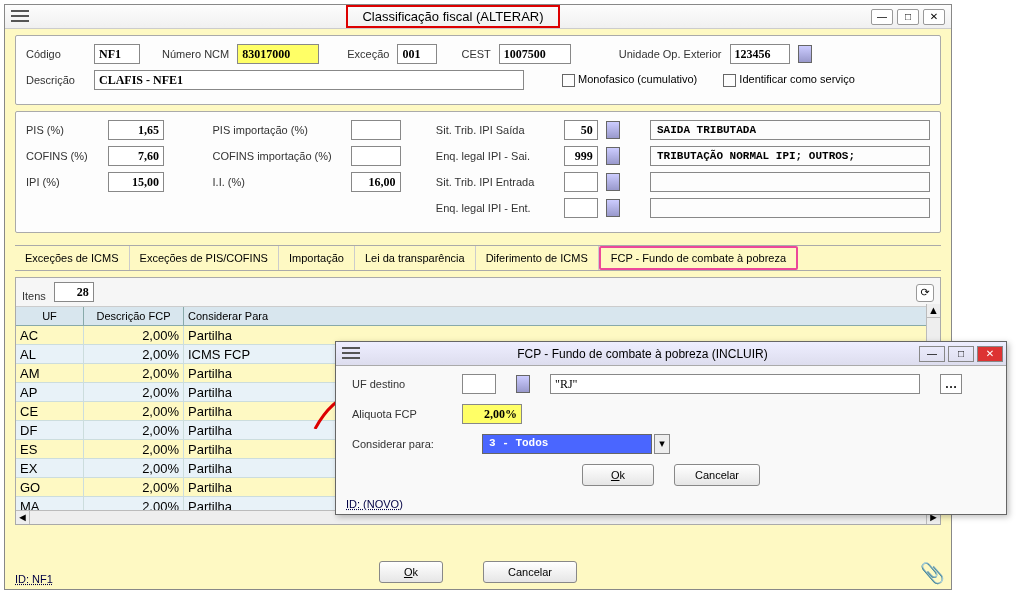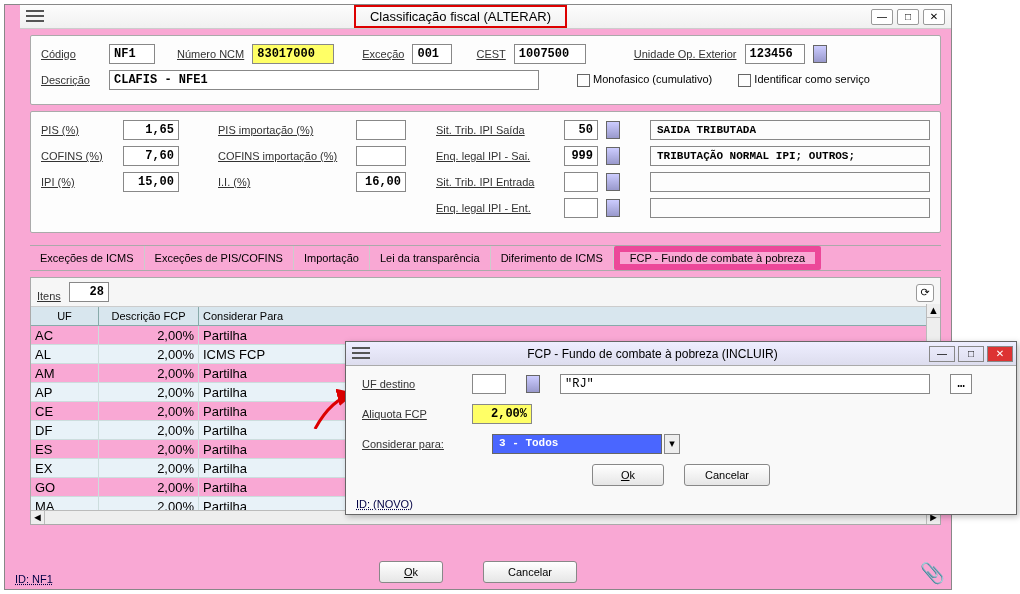--- a/index.html
+++ b/index.html
@@ -1,34 +1,34 @@
 <!DOCTYPE html>
 <html><head>
 <meta charset="utf-8">
 <style>
 * { box-sizing: border-box; font-family: Arial, sans-serif; font-size: 11px; }
 body { margin: 0; background: #fff; padding: 4px; }
-.window { border: 1px solid #888; background: #f9a8d4; width: 948px; height: 586px; position: relative; padding-left: 15px; }
+.window { border: 1px solid #888; background: #fef9c3; width: 948px; height: 586px; position: relative; }
 .titlebar { display: flex; align-items: center; height: 24px; border-bottom: 1px solid #ccc; background: linear-gradient(#fdfdfd,#f0f0f0); }
 .hamburger { width: 18px; height: 14px; margin: 0 6px; background: linear-gradient(#555 0 2px,transparent 2px 5px,#555 5px 7px,transparent 7px 10px,#555 10px 12px,transparent 12px); }
 .title-center { flex: 1; text-align: center; }
 .title-text { display: inline-block; border: 2px solid #d00; padding: 2px 14px; font-size: 13px; }
 .win-controls { display: flex; gap: 4px; margin-right: 6px; }
 .win-btn { width: 22px; height: 16px; background: #fff; border: 1px solid #999; border-radius: 2px; text-align: center; line-height: 13px; font-size: 10px; }
 .form-area { padding: 6px 10px 2px 10px; }
 .panel { border: 1px solid #aaa; border-radius: 2px; padding: 8px 10px; margin-bottom: 6px; background: #fdfdfd; }
 .row { display: flex; align-items: center; gap: 8px; margin-bottom: 6px; }
-.lbl { color: #333; text-decoration: underline; }
-.field { border: 1px solid #888; padding: 2px 4px; background: #fff; height: 20px; display: inline-flex; align-items: center; font-family: Liberation Mono, monospace; font-size: 12px; font-weight: bold; }
+.lbl { color: #333; }
+.field { border: 1px solid #888; padding: 2px 4px; background: #fff; height: 20px; display: inline-flex; align-items: center; font-family: Liberation Serif, serif; font-size: 12px; font-weight: bold; }
 .yellow { background: #ffff66; }
 .lookup { width: 14px; height: 18px; border: 1px solid #666; background: linear-gradient(#ccf,#99c); display: inline-block; }
 .cb { width: 13px; height: 13px; border: 1px solid #666; display: inline-block; vertical-align: middle; }
 .tabs { display: flex; border-top: 1px solid #aaa; border-bottom: 1px solid #aaa; margin: 4px 10px 0 10px; height: 26px; align-items: stretch; }
 .tab { padding: 5px 10px; border-right: 1px solid #ccc; white-space: nowrap; cursor: pointer; display: flex; align-items: center; }
-.tab.active { border: 6px solid #ec4899; border-radius: 2px; font-weight: normal; }
+.tab.active { border: 2px solid #ec4899; border-radius: 2px; font-weight: normal; }
 .grid-area { margin: 6px 10px 0 10px; border: 1px solid #aaa; height: 248px; position: relative; }
 .grid-header { display: flex; align-items: flex-end; padding: 4px 6px; background: #f6f6f6; border-bottom: 1px solid #ccc; }
 .grid-cols { display:flex; background:#d8e6ee; border-bottom:1px solid #8aa; }
 .gc { border-right: 1px solid #8aa; padding: 3px 4px; }
 .gc.c0 { width: 68px; text-align:center; }
 .gc.c1 { width: 100px; text-align:center; }
 .gc.c2 { flex: 1; }
 .grid-body { height: 190px; overflow: hidden; position: relative; }
 .grow { display: flex; border-bottom: 1px solid #cdd; }
 .gcell { padding: 2px 4px; border-right: 1px solid #cdd; height: 18px; font-size: 13px; }
@@ -36,21 +36,21 @@
 .gcell.c1 { width: 100px; text-align: right; }
 .gcell.c2 { flex: 1; }
 .hscrub { position:absolute; bottom:0; left:0; right:0; height:14px; background:#eee; border-top:1px solid #bbb; }
 .vscrub { position:absolute; top:26px; right:0; bottom:14px; width:14px; background:#eee; border-left:1px solid #bbb; }
 .arrow-red { position:absolute; left:306px; top:384px; width:50px; height:40px; pointer-events:none; }
 .bottom-btns { position:absolute; bottom:6px; left:0; right:0; display:flex; justify-content:center; gap:40px; }
 .btn { border:1px solid #888; background:linear-gradient(#fff,#e6e6e6); padding:4px 24px; border-radius:3px; cursor:pointer; }
 .id-link { position:absolute; bottom:4px; left:10px; color:#004; text-decoration:underline dotted; font-size:11px; }
 .clip-icon { position:absolute; bottom:4px; right:6px; font-size:20px; color:#555; }
 
-.dialog { position:absolute; left:340px; top:336px; width:672px; height:174px; border:1px solid #666; background:#f9f9f9; box-shadow:2px 2px 6px rgba(0,0,0,.25); }
+.dialog { position:absolute; left:330px; top:336px; width:672px; height:174px; border:1px solid #666; background:#f9f9f9; box-shadow:2px 2px 6px rgba(0,0,0,.25); }
 .dlg-title { display:flex; align-items:center; height:24px; background:linear-gradient(#eef,#dde); border-bottom:1px solid #aaa; }
 .dlg-title-text { flex:1; text-align:center; font-size:12px; }
 .dlg-win-btn { width:26px; height:16px; border:1px solid #888; margin-right:3px; text-align:center; font-size:10px; line-height:14px; }
 .dlg-close { background:#d33; color:#fff; }
 .dlg-body { padding:8px 16px; }
 .dlg-row { display:flex; align-items:center; gap:20px; margin-bottom:10px; }
 .sel { border:1px solid #666; background:#4a66ff; color:#fff; padding:2px 6px; width:170px; height:20px; position:relative; font-family:"Courier New",monospace; font-weight:bold; }
 .sel-arrow { position:absolute; right:-18px; top:0; width:16px; height:20px; border:1px solid #888; background:#eee; text-align:center; line-height:17px; }
 .dlg-btns { display:flex; justify-content:center; gap:20px; margin-top:4px; }
 .dlg-id { position:absolute; bottom:4px; left:10px; color:#004; text-decoration:underline dotted; }

